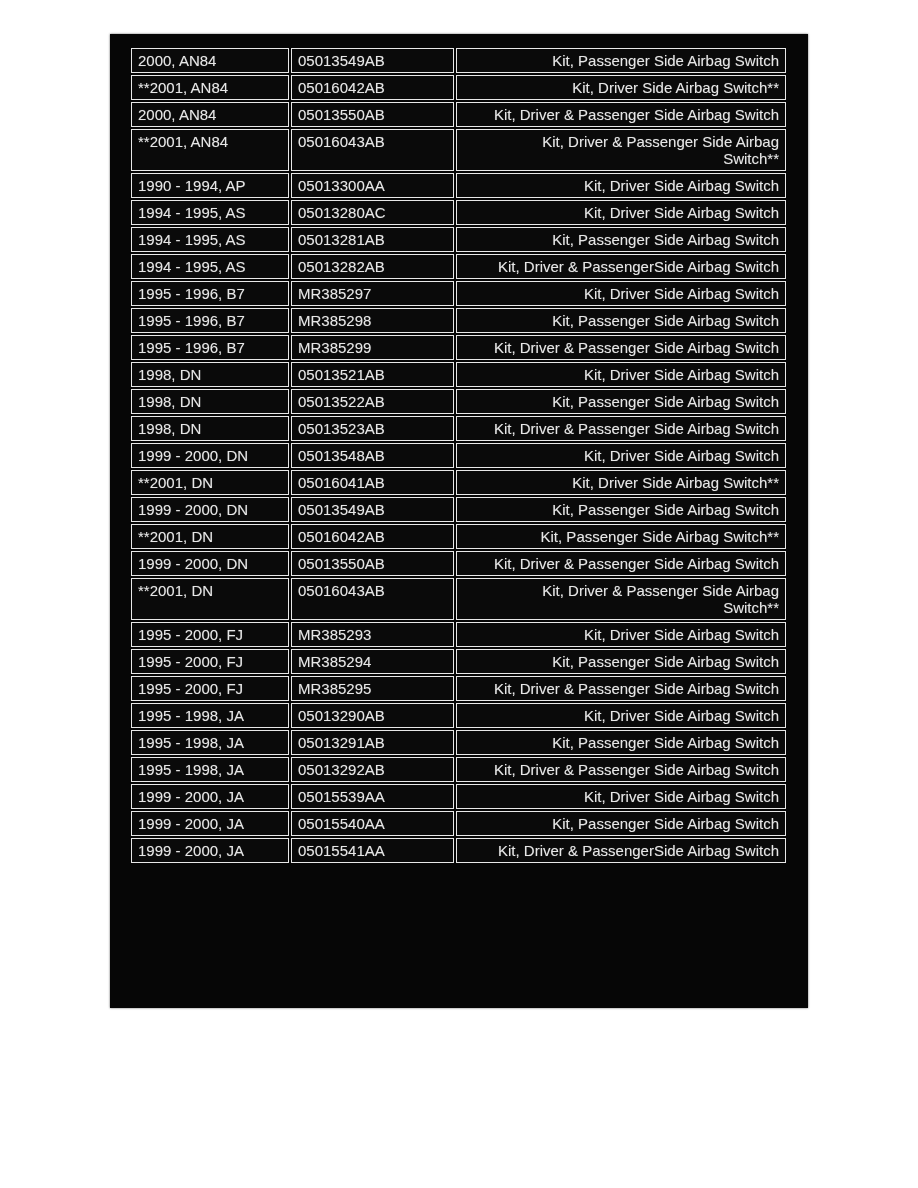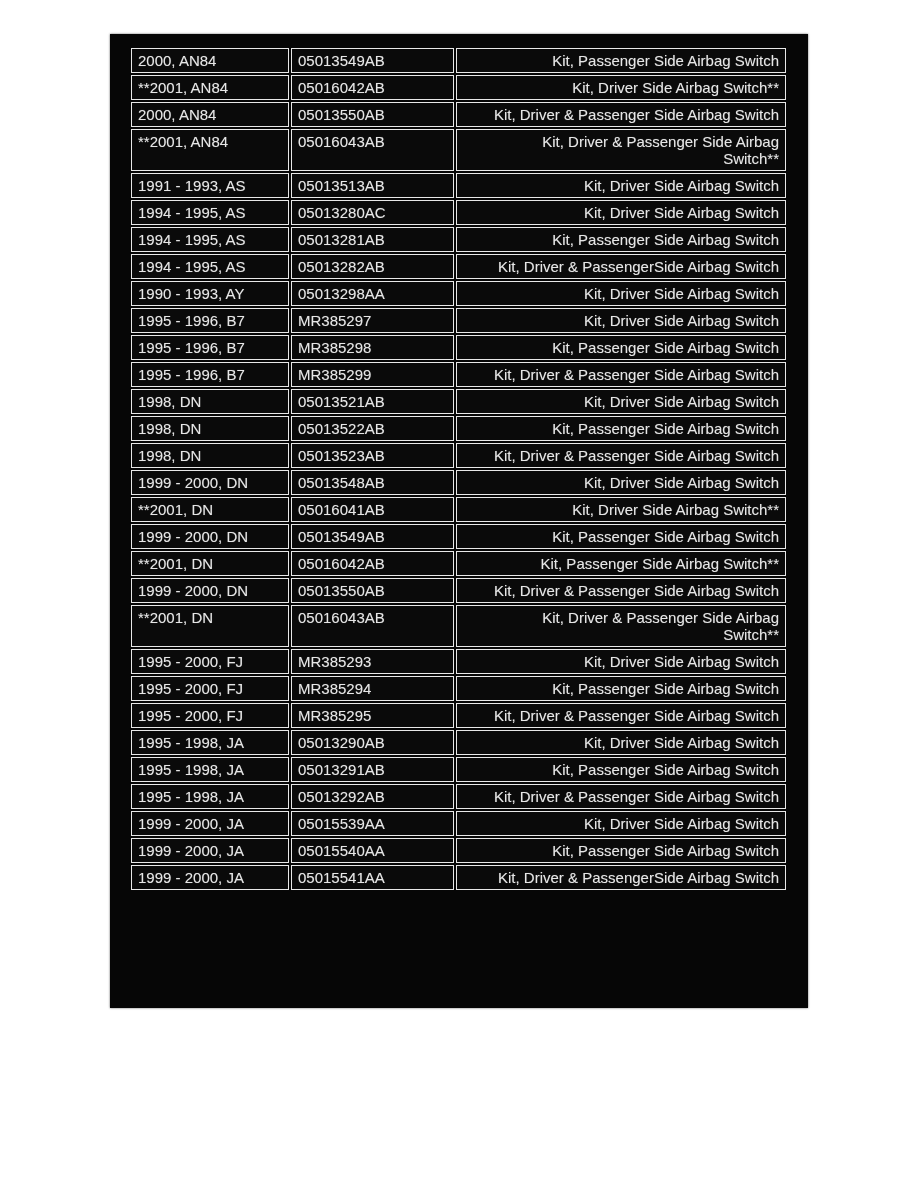--- a/index.html
+++ b/index.html
@@ -72,43 +72,38 @@
     <td class="col-part">05013550AB</td>
     <td class="col-desc">Kit, Driver &amp; Passenger Side Airbag Switch</td>
   </tr>
           <tr>
     <td class="col-model">**2001, AN84</td>
     <td class="col-part">05016043AB</td>
     <td class="col-desc">Kit, Driver &amp; Passenger Side Airbag
 Switch**</td>
   </tr>
           <tr>
-    <td class="col-model">1991 - 1993, AS</td>
-    <td class="col-part">05013513AB</td>
+    <td class="col-model">1990 - 1994, AP</td>
+    <td class="col-part">05013300AA</td>
     <td class="col-desc">Kit, Driver Side Airbag Switch</td>
   </tr>
           <tr>
     <td class="col-model">1994 - 1995, AS</td>
     <td class="col-part">05013280AC</td>
     <td class="col-desc">Kit, Driver Side Airbag Switch</td>
   </tr>
           <tr>
     <td class="col-model">1994 - 1995, AS</td>
     <td class="col-part">05013281AB</td>
     <td class="col-desc">Kit, Passenger Side Airbag Switch</td>
   </tr>
           <tr>
     <td class="col-model">1994 - 1995, AS</td>
     <td class="col-part">05013282AB</td>
     <td class="col-desc">Kit, Driver &amp; PassengerSide Airbag Switch</td>
-  </tr>
-          <tr>
-    <td class="col-model">1990 - 1993, AY</td>
-    <td class="col-part">05013298AA</td>
-    <td class="col-desc">Kit, Driver Side Airbag Switch</td>
   </tr>
           <tr>
     <td class="col-model">1995 - 1996, B7</td>
     <td class="col-part">MR385297</td>
     <td class="col-desc">Kit, Driver Side Airbag Switch</td>
   </tr>
           <tr>
     <td class="col-model">1995 - 1996, B7</td>
     <td class="col-part">MR385298</td>
     <td class="col-desc">Kit, Passenger Side Airbag Switch</td>

